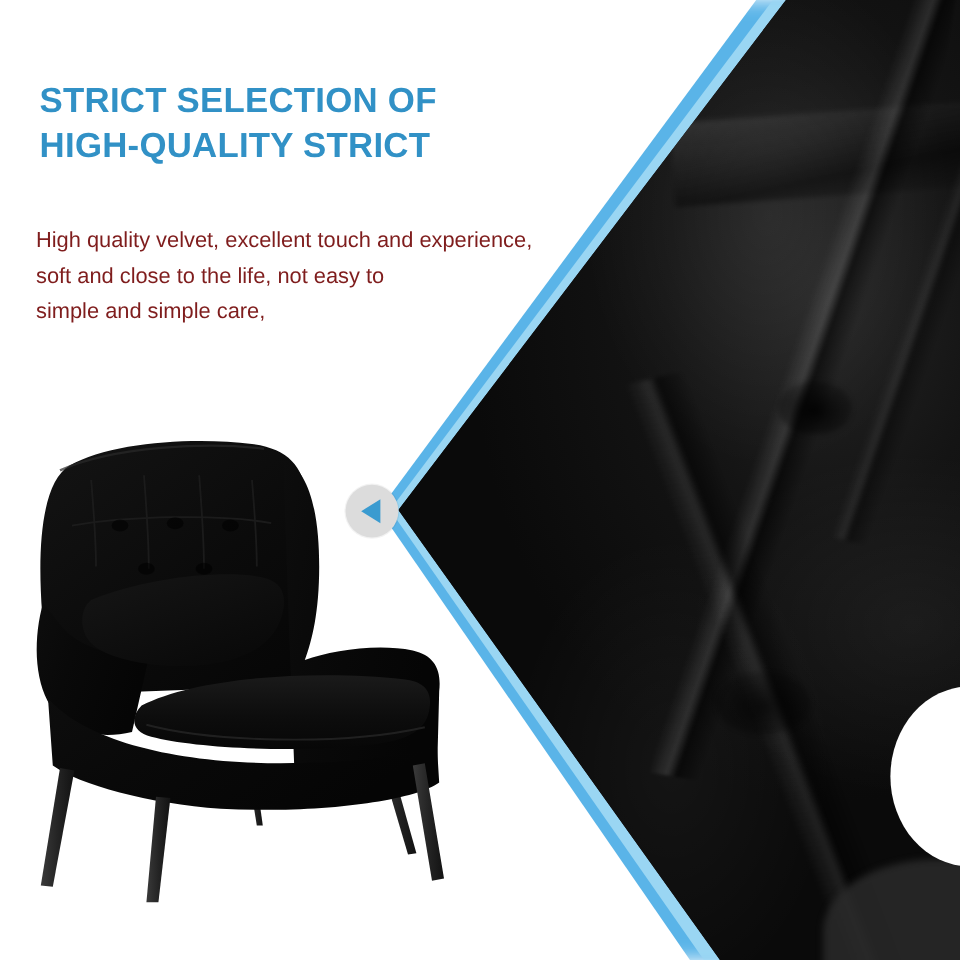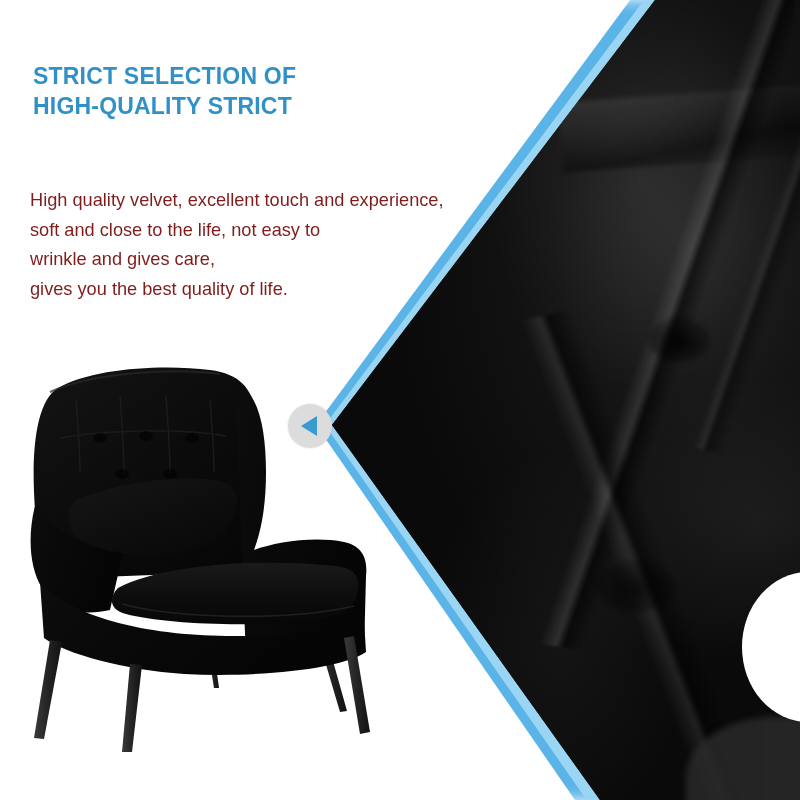--- a/index.html
+++ b/index.html
@@ -145,21 +145,21 @@
     border-right: 16px solid #3a9bd0;
     margin-right: 3px;
   }
 
   
   #headline {
     position: absolute;
     left: 33px; top: 47px;
     width: 520px;
     color: #3191c6;
-    font-size: 23px;
+    font-size: 29px;
     font-weight: bold;
     line-height: 1.30;
     letter-spacing: 0.2px;
     z-index: 5;
   }
   #headline .hl-line { display: block; white-space: nowrap; }
 
   #body-copy {
     position: absolute;
     left: 30px; top: 168px;
@@ -202,22 +202,21 @@
   </div>
 
   <h1 id="headline">
     <span class="hl-line">STRICT SELECTION OF</span>
     <span class="hl-line">HIGH-QUALITY STRICT</span>
   </h1>
 
   <p id="body-copy">
     <span class="bc-line">High quality velvet, excellent touch and experience,</span>
     <span class="bc-line">soft and close to the life, not easy to</span>
-    <span class="bc-line">wrinkle and gives care,</span>
-    <span class="bc-line">gives you the best quality of life.</span>
+    <span class="bc-line">simple and simple care,</span>
   </p>
 
   <div id="chair">
     <svg viewBox="0 0 360 400" xmlns="http://www.w3.org/2000/svg" aria-hidden="true">
       <defs>
         <linearGradient id="velvetBody" x1="0" y1="0" x2="1" y2="0.4">
           <stop offset="0%" stop-color="#0d0d0d"></stop>
           <stop offset="40%" stop-color="#090909"></stop>
           <stop offset="100%" stop-color="#050505"></stop>
         </linearGradient>

